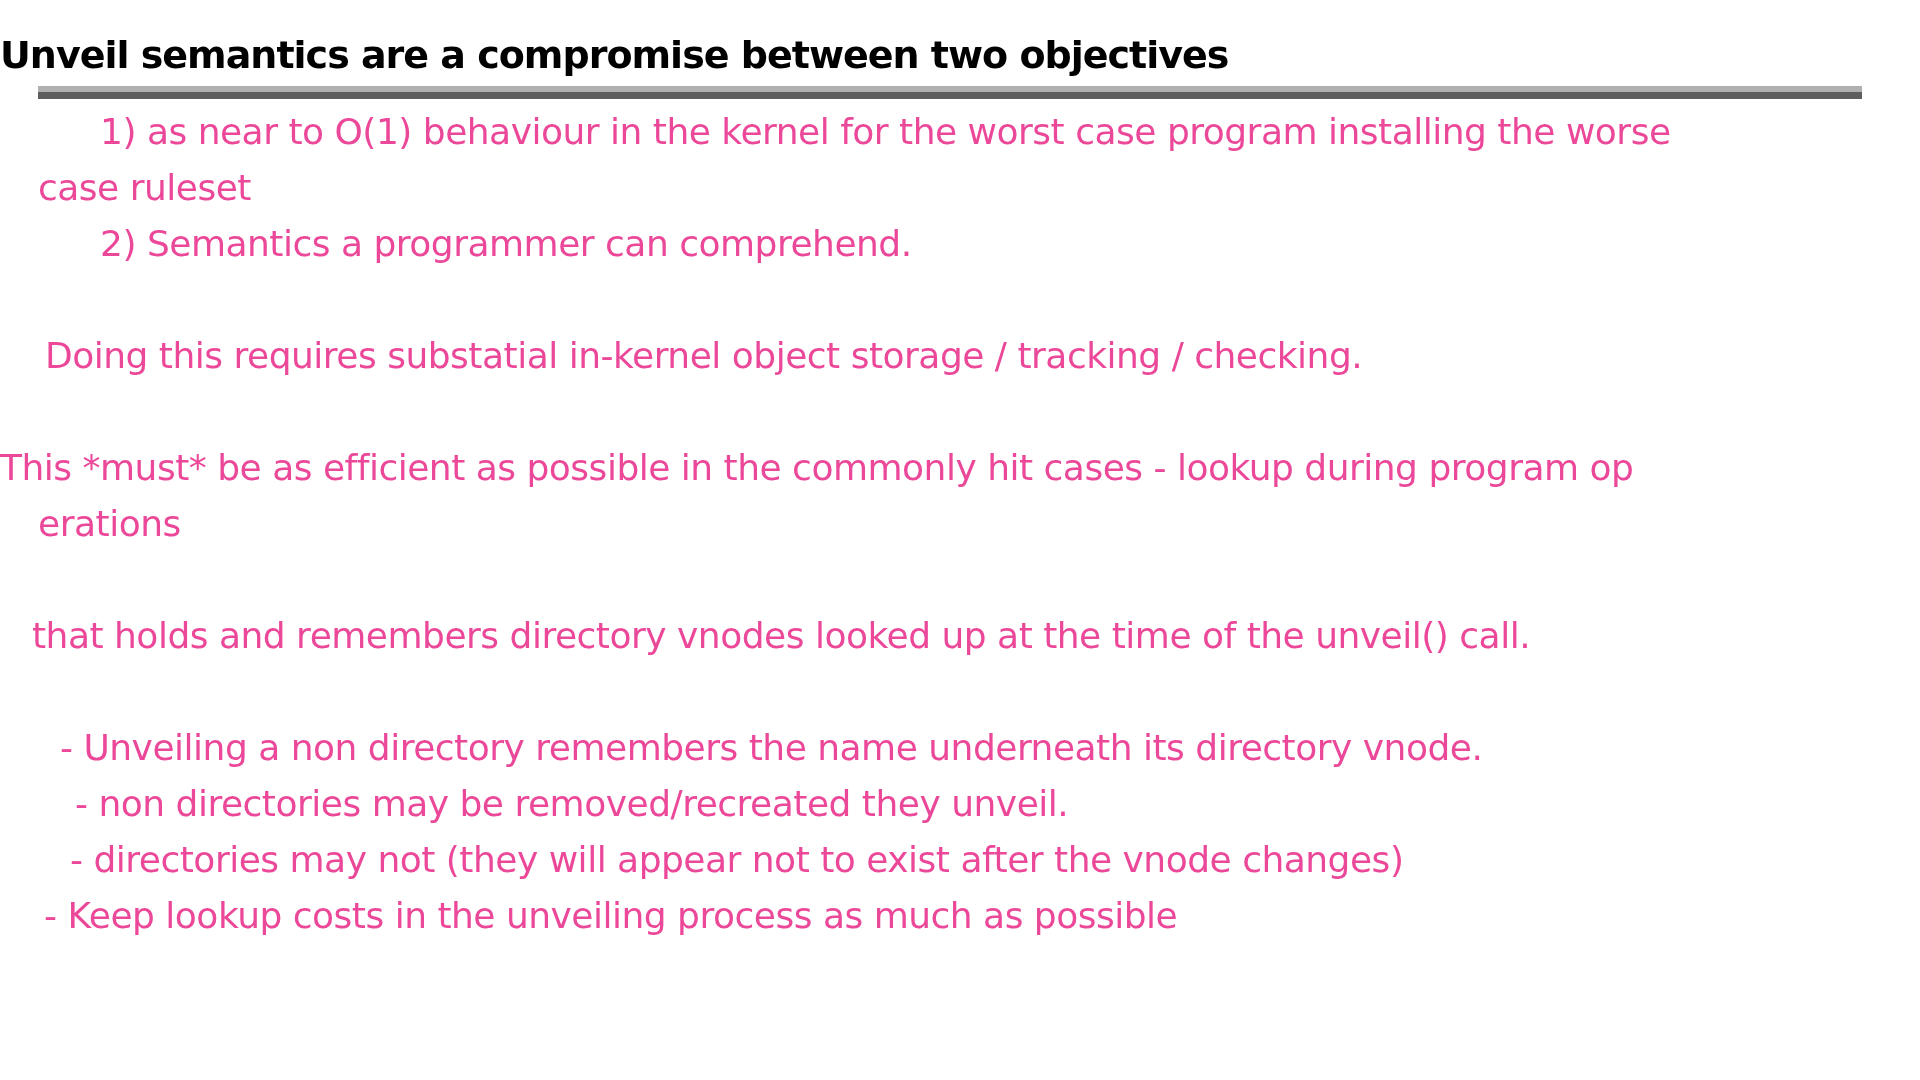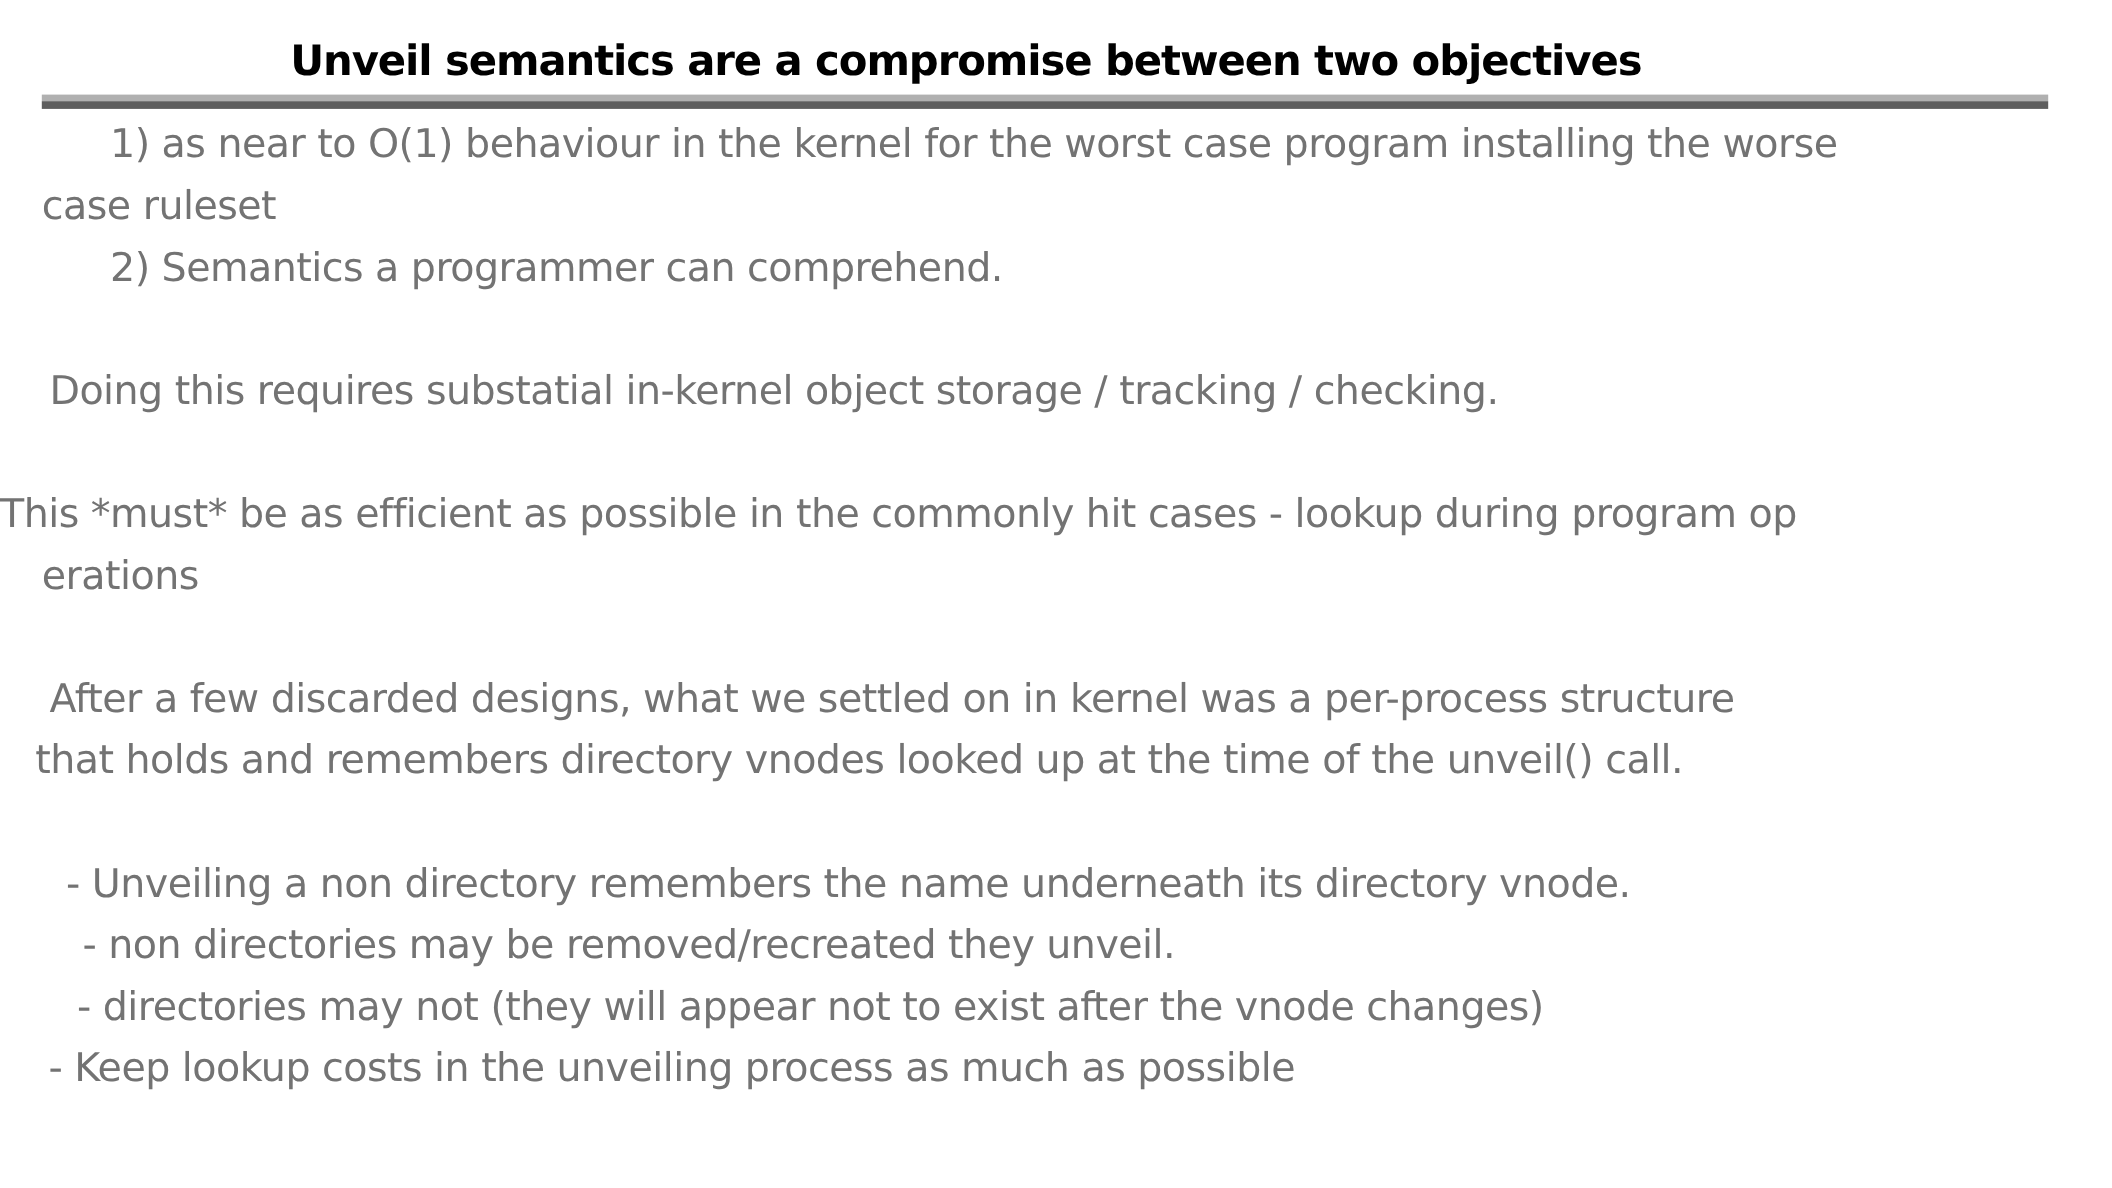--- a/index.html
+++ b/index.html
@@ -12,21 +12,20 @@
   .slide {
     position: relative;
     width: 1920px;
     height: 1080px;
   }
   .title {
     position: absolute;
     top: 30px;
     left: 0;
     width: 1756px;
-    text-align: center;
     font-size: 38px;
     font-weight: bold;
     letter-spacing: -1px;
     line-height: 50px;
     white-space: nowrap;
   }
   .divider {
     position: absolute;
     top: 86px;
     left: 38px;
@@ -60,31 +59,30 @@
 <body style="background: rgb(255, 255, 255);">
 
 <div class="slide">
   <div class="title" style="color: rgb(0, 0, 0);">Unveil semantics are a compromise between two objectives</div>
 
   <div class="divider">
     <div class="bar-top" style="background: rgb(176, 176, 176);"></div>
     <div class="bar-bottom" style="background: rgb(94, 94, 94);"></div>
   </div>
 
-  <div class="body" style="color: #737373;">
+  <div class="body" style="color: #ec4899;">
       <div class="line" style="padding-left: 100px;">1) as near to O(1) behaviour in the kernel for the worst case program installing the worse</div>
       <div class="line" style="padding-left: 38px;">case ruleset</div>
       <div class="line" style="padding-left: 100px;">2) Semantics a programmer can comprehend.</div>
       <div class="line" style="padding-left: 0px;">&nbsp;</div>
       <div class="line" style="padding-left: 45px;">Doing this requires substatial in-kernel object storage / tracking / checking.</div>
       <div class="line" style="padding-left: 0px;">&nbsp;</div>
       <div class="line" style="">This *must* be as efficient as possible in the commonly hit cases - lookup during program op</div>
       <div class="line" style="padding-left: 38px;">erations</div>
       <div class="line" style="padding-left: 0px;">&nbsp;</div>
-      <div class="line" style="padding-left: 45px;">After a few discarded designs, what we settled on in kernel was a per-process structure</div>
       <div class="line" style="padding-left: 32px;">that holds and remembers directory vnodes looked up at the time of the unveil() call.</div>
       <div class="line" style="padding-left: 0px;">&nbsp;</div>
       <div class="line" style="padding-left: 60px;">- Unveiling a non directory remembers the name underneath its directory vnode.</div>
       <div class="line" style="padding-left: 75px;">- non directories may be removed/recreated they unveil.</div>
       <div class="line" style="padding-left: 70px;">- directories may not (they will appear not to exist after the vnode changes)</div>
       <div class="line" style="padding-left: 44px;">- Keep lookup costs in the unveiling process as much as possible</div>
     </div>
 </div>
 
 </body></html>

